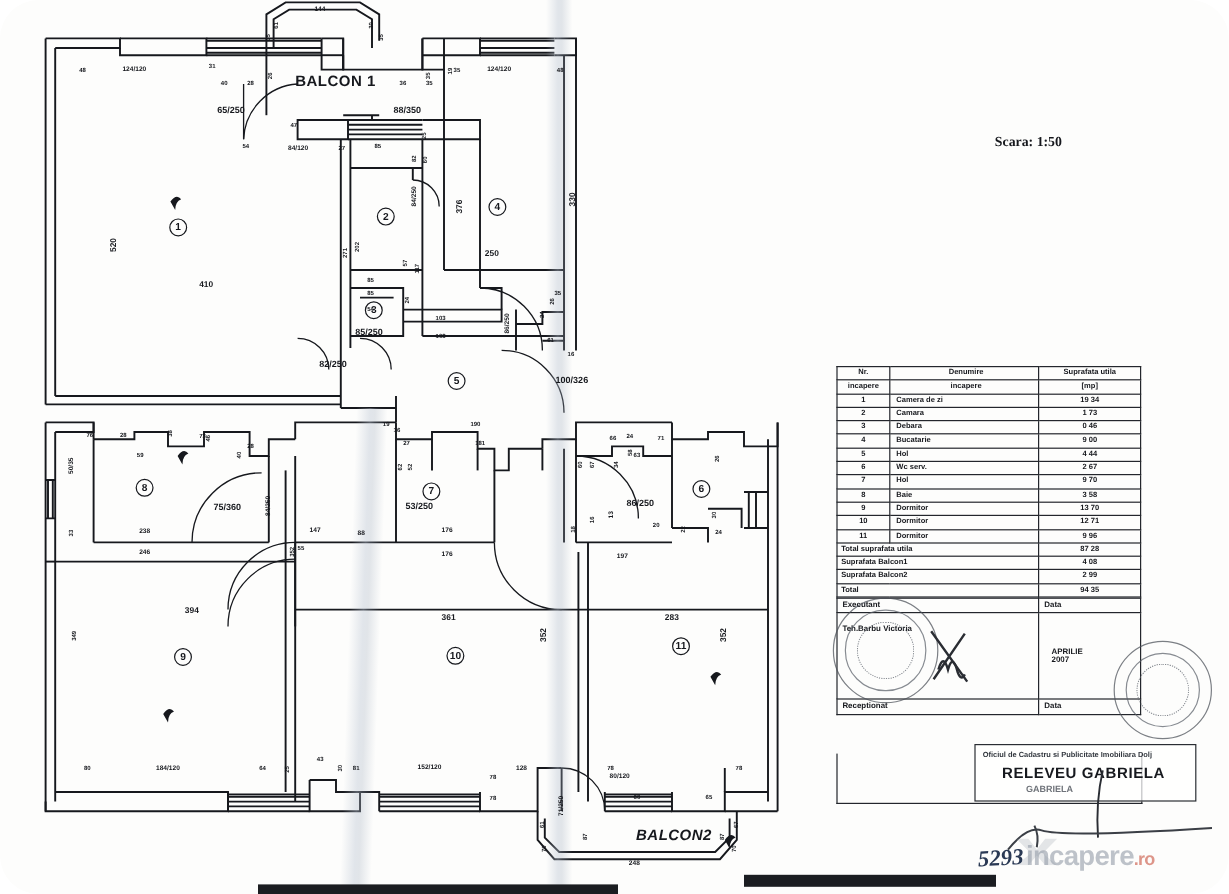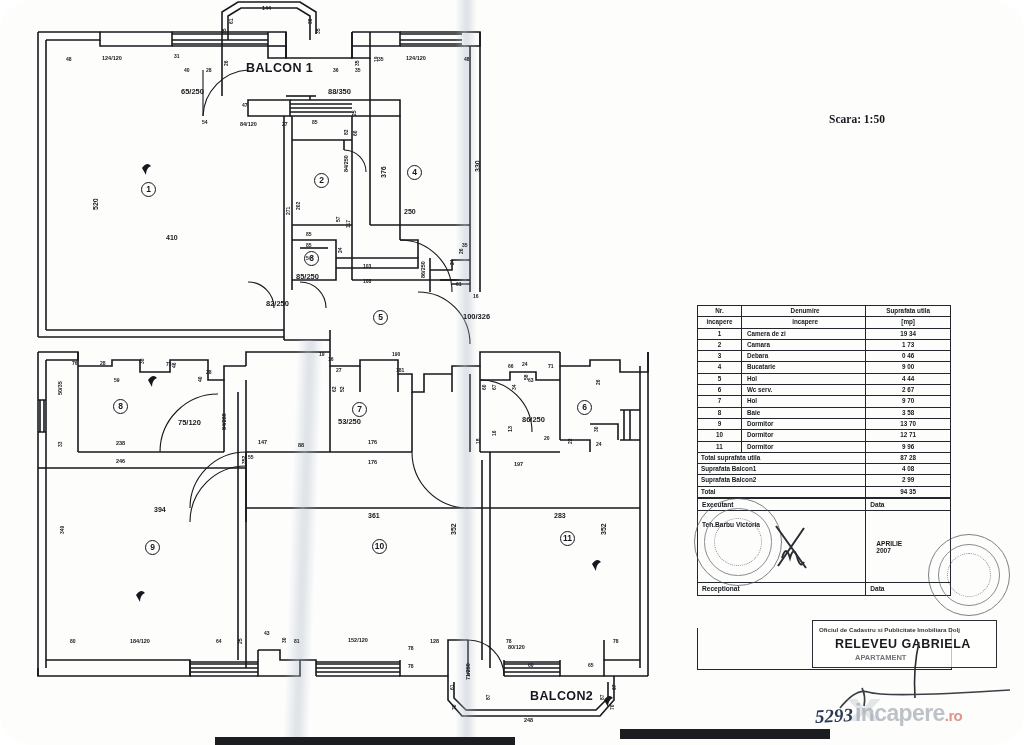--- a/index.html
+++ b/index.html
@@ -363,21 +363,21 @@
 
         <path d="M448 676 L448 700 L462 716 L600 716 L614 700 L614 676"></path>
         <path d="M454 682 L454 698 L466 710 L596 710 L608 698 L608 682"></path>
       </g>
     </svg>
 
     <div class="fold" style="left:455px; top:0; width:22px; height:745px;"></div>
     <div class="fold" style="left:290px; top:340px; width:26px; height:405px; transform:rotate(2deg);"></div>
 
     <div class="lbl balcon-t" style="left:246px; top:62px;">BALCON 1</div>
-    <div class="lbl balcon-t" style="left:530px; top:690px;">BALCON2</div>
+    <div class="lbl balcon-t" style="left:530px; top:690px;font-style:italic;">BALCON2</div>
 
     <div class="roomnum" style="left:141px; top:182px;">1</div>
     <div class="roomnum" style="left:314px; top:173px;">2</div>
     <div class="roomnum" style="left:304px; top:251px;">3</div>
     <div class="roomnum" style="left:407px; top:165px;">4</div>
     <div class="roomnum" style="left:373px; top:310px;">5</div>
     <div class="roomnum" style="left:577px; top:400px;">6</div>
     <div class="roomnum" style="left:352px; top:402px;">7</div>
     <div class="roomnum" style="left:113px; top:399px;">8</div>
     <div class="roomnum" style="left:145px; top:540px;">9</div>
@@ -445,21 +445,21 @@
     <div class="lbl dim-xs" style="left:114px; top:378px;">59</div>
     <div class="lbl dim-xs" style="left:166px; top:362px;">73</div>
     <div class="lbl dim-xs rot" style="left:172px; top:368px;">46</div>
     <div class="lbl dim-xs rot" style="left:140px; top:364px;">38</div>
     <div class="lbl dim-xs" style="left:206px; top:370px;">28</div>
     <div class="lbl dim-xs rot" style="left:198px; top:382px;">40</div>
     <div class="lbl dim-sm rot" style="left:58px; top:395px;">50/35</div>
     <div class="lbl dim-xs rot" style="left:58px; top:447px;">33</div>
     <div class="lbl dim-sm" style="left:116px; top:441px;">238</div>
     <div class="lbl dim-sm" style="left:116px; top:459px;">246</div>
-    <div class="lbl dim-door" style="left:178px; top:419px;">75/120</div>
+    <div class="lbl dim-door" style="left:178px; top:419px;">75/360</div>
     <div class="lbl dim-sm rot" style="left:222px; top:430px;">84/250</div>
     <div class="lbl dim" style="left:154px; top:506px;">394</div>
     <div class="lbl dim-xs rot" style="left:60px; top:534px;">349</div>
     <div class="lbl dim-sm" style="left:130px; top:639px;">184/120</div>
     <div class="lbl dim-xs" style="left:70px; top:639px;">80</div>
     <div class="lbl dim-xs" style="left:216px; top:639px;">64</div>
     <div class="lbl dim-xs rot" style="left:238px; top:644px;">25</div>
     <div class="lbl dim-xs" style="left:264px; top:631px;">43</div>
     <div class="lbl dim-xs rot" style="left:282px; top:643px;">30</div>
     <div class="lbl dim-xs" style="left:294px; top:639px;">81</div>
@@ -656,21 +656,21 @@
   </svg>
 
   <div class="stamp-round" style="left:928px; top:534px; width:82px; height:82px;">
     <div class="inner"></div>
     <div class="inner2"></div>
   </div>
 
   <div id="bottombox">
     <div class="ln1">Oficiul de Cadastru si Publicitate Imobiliara Dolj</div>
     <div class="ln2">RELEVEU GABRIELA</div>
-    <div class="ln3">APARTAMENT</div>
+    <div class="ln3">GABRIELA</div>
   </div>
   <svg style="position:absolute;left:895px;top:640px;width:40px;height:62px;">
     <path d="M24 2 q-6 26 -4 56" stroke="#2a2d33" stroke-width="1.6" fill="none"></path>
   </svg>
   <svg style="position:absolute;left:832px;top:686px;width:180px;height:30px;">
     <path d="M8 22 q16 -20 28 -16 q18 6 142 -2" stroke="#3b3f46" stroke-width="1.7" fill="none"></path>
     <path d="M30 2 q4 8 2 18" stroke="#3b3f46" stroke-width="1.7" fill="none"></path>
   </svg>
 
   <svg id="wm-x" viewBox="0 0 38 24">

